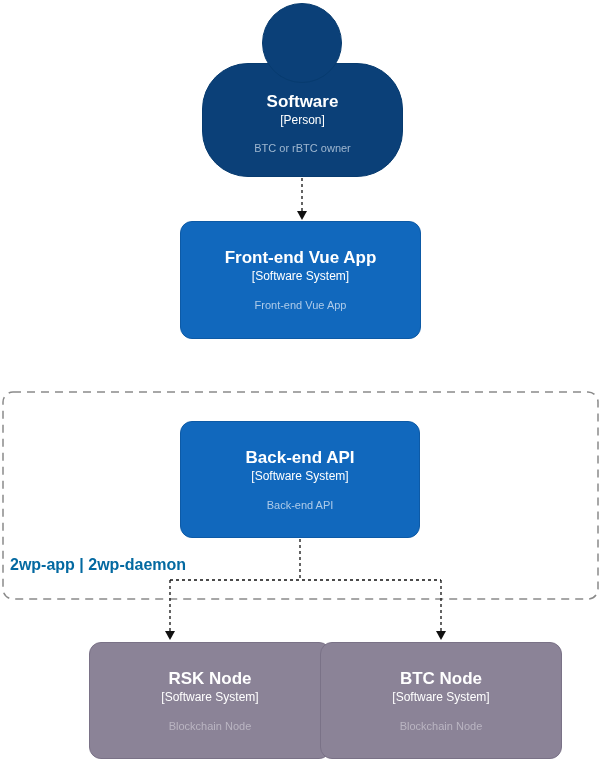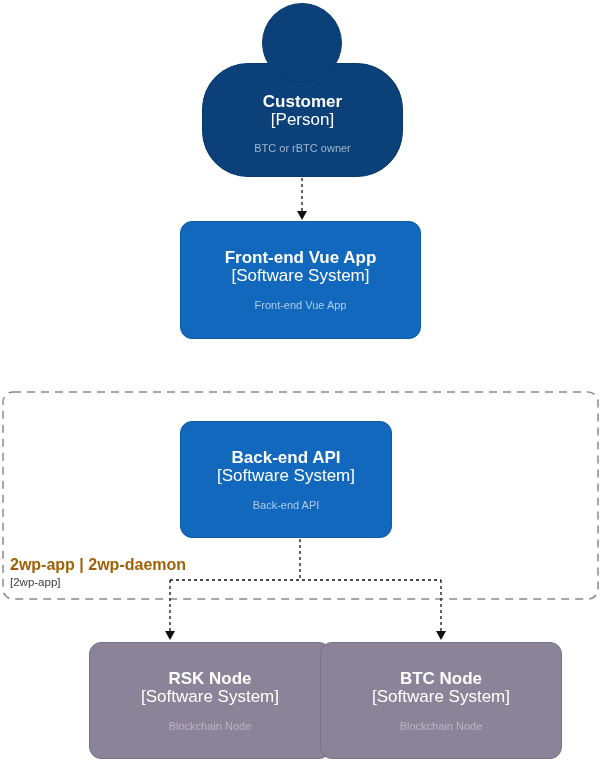--- a/index.html
+++ b/index.html
@@ -6,21 +6,21 @@
   #canvas{
     position:relative;width:601px;height:761px;background:#ffffff;overflow:hidden;
     font-family:"Liberation Sans", sans-serif;
   }
   svg.layer{position:absolute;left:0;top:0;pointer-events:none;}
   .node{
     position:absolute;box-sizing:border-box;color:#ffffff;text-align:center;
     display:flex;flex-direction:column;align-items:center;
   }
   .node .title{font-size:17px;font-weight:bold;line-height:20px;}
-  .node .meta{font-size:17px;line-height:16px;}
+  .node .meta{font-size:12px;line-height:16px;}
   .node .desc{font-size:11px;line-height:16px;margin-top:13px;}
   
   .person-head{
     position:absolute;left:262px;top:3px;width:80px;height:80px;border-radius:50%;
     background:var(--c-person,#0b4078);border:1px solid var(--c-person_border,#073b6f);
     box-sizing:border-box;z-index:3;
   }
   .person-body{
     left:202px;top:63px;width:201px;height:114px;border-radius:46px;
     background:var(--c-person,#0b4078);border:1px solid var(--c-person_border,#073b6f);
@@ -32,61 +32,60 @@
     border-radius:12px;background:var(--c-system,#1168bd);
     border:1px solid var(--c-system_border,#0d5aa6);padding-top:26px;z-index:2;
   }
   .sysbox .desc{color:var(--c-desc_on_system,#aecbe9);}
   .extbox{
     border-radius:12px;background:var(--c-external,#8b8397);
     border:1px solid var(--c-external_border,#7a7287);padding-top:26px;z-index:2;
   }
   .extbox .desc{color:var(--c-desc_on_external,#bab5c2);}
   #frontend{left:180px;top:221px;width:241px;height:118px;}
-  #backend{left:180px;top:421px;width:212px;height:117px;}
+  #backend{left:180px;top:421px;width:240px;height:117px;}
   #rsk{left:50px;top:642px;width:242px;height:117px;margin-left:39px;}
   #btc{left:320px;top:642px;width:242px;height:117px;}
   
   .boundary-label{
     position:absolute;left:10px;top:555px;z-index:2;text-align:left;
   }
-  .boundary-label .btitle{font-size:16px;font-weight:bold;color:#a16207;line-height:19px;}
+  .boundary-label .btitle{font-size:16px;font-weight:bold;color:#0369a1;line-height:19px;}
   .boundary-label .bmeta{font-size:11.5px;color:#3a3a3a;line-height:14px;margin-top:1px;}
 </style>
 </head>
 <body>
 
 <div id="canvas">
 
   <svg class="layer" width="601" height="761" style="z-index:1">
     <rect x="3" y="392" width="595" height="207" rx="10" ry="10" fill="none" stroke="#8a8a8a" stroke-width="1.5" stroke-dasharray="8 6"></rect>
   </svg>
 
   <div class="person-head"></div>
   <div class="node person-body">
-    <div class="title">Customer</div>
+    <div class="title">Software</div>
     <div class="meta">[Person]</div>
     <div class="desc">BTC or rBTC owner</div>
   </div>
 
   <div id="frontend" class="node sysbox">
     <div class="title">Front-end Vue App</div>
     <div class="meta">[Software System]</div>
     <div class="desc">Front-end Vue App</div>
   </div>
 
   <div id="backend" class="node sysbox">
     <div class="title">Back-end API</div>
     <div class="meta">[Software System]</div>
     <div class="desc">Back-end API</div>
   </div>
 
   <div class="boundary-label">
     <div class="btitle">2wp-app | 2wp-daemon</div>
-    <div class="bmeta">[2wp-app]</div>
   </div>
 
   <div id="rsk" class="node extbox">
     <div class="title">RSK Node</div>
     <div class="meta">[Software System]</div>
     <div class="desc">Blockchain Node</div>
   </div>
   <div id="btc" class="node extbox">
     <div class="title">BTC Node</div>
     <div class="meta">[Software System]</div>

